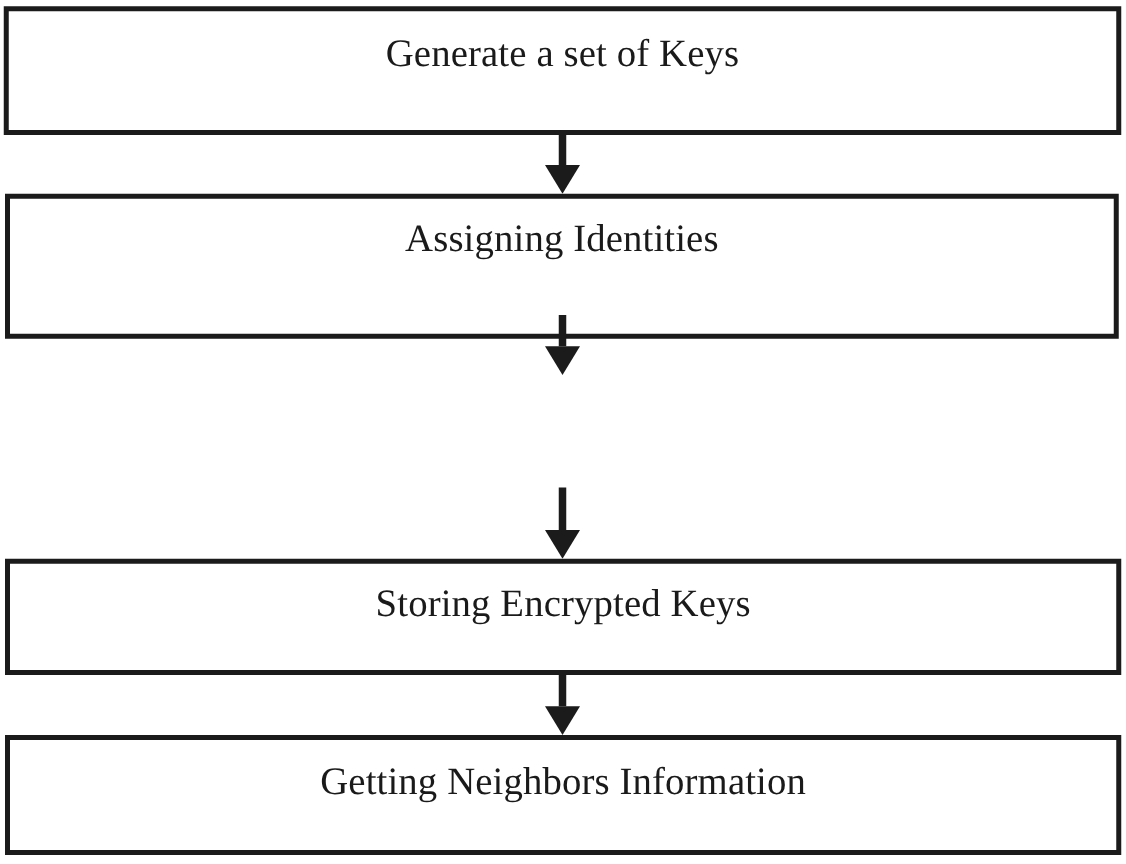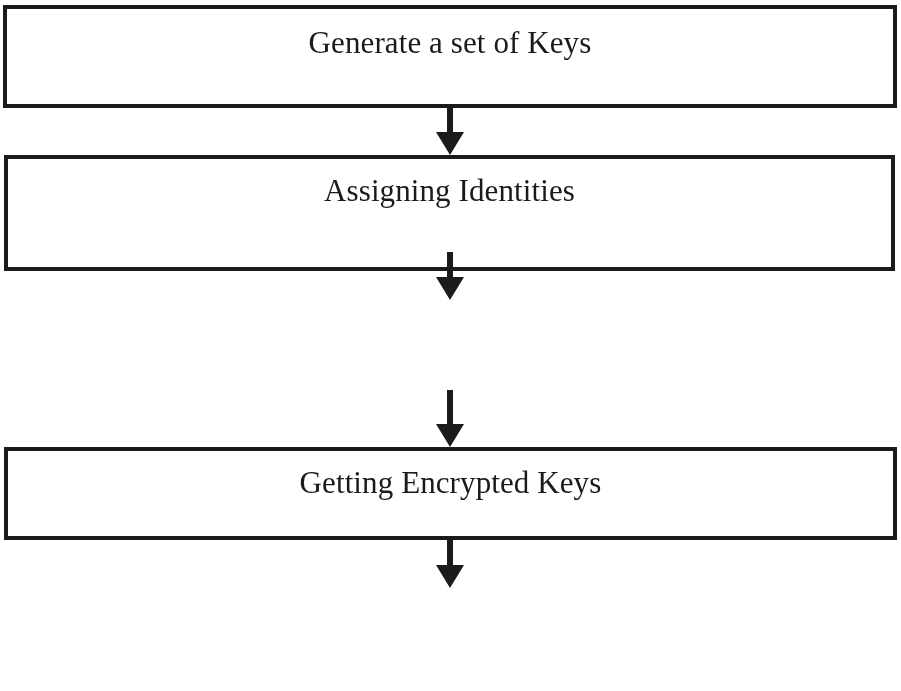--- a/index.html
+++ b/index.html
@@ -82,22 +82,25 @@
     <div class="head"></div>
   </div>
 
 
   <div class="flow-arrow" style="left:436px; top:390px; height:57px;">
     <div class="shaft" style="height:34px;"></div>
     <div class="head"></div>
   </div>
 
   <div class="flow-node" style="left:4px; top:447px; width:893px; height:93px;">
-    <div class="flow-node-label" style="top:15px;">Getting Encrypted Keys</div>
+    <div class="flow-node-label" style="top:15px;">Storing Encrypted Keys</div>
   </div>
 
   <div class="flow-arrow" style="left:436px; top:540px; height:48px;">
     <div class="shaft" style="height:25px;"></div>
     <div class="head"></div>
   </div>
 
+  <div class="flow-node" style="left:4px; top:588px; width:893px; height:96px;">
+    <div class="flow-node-label" style="top:16px;">Getting Neighbors Information</div>
+  </div>
 
 </div>
 
 </body></html>

